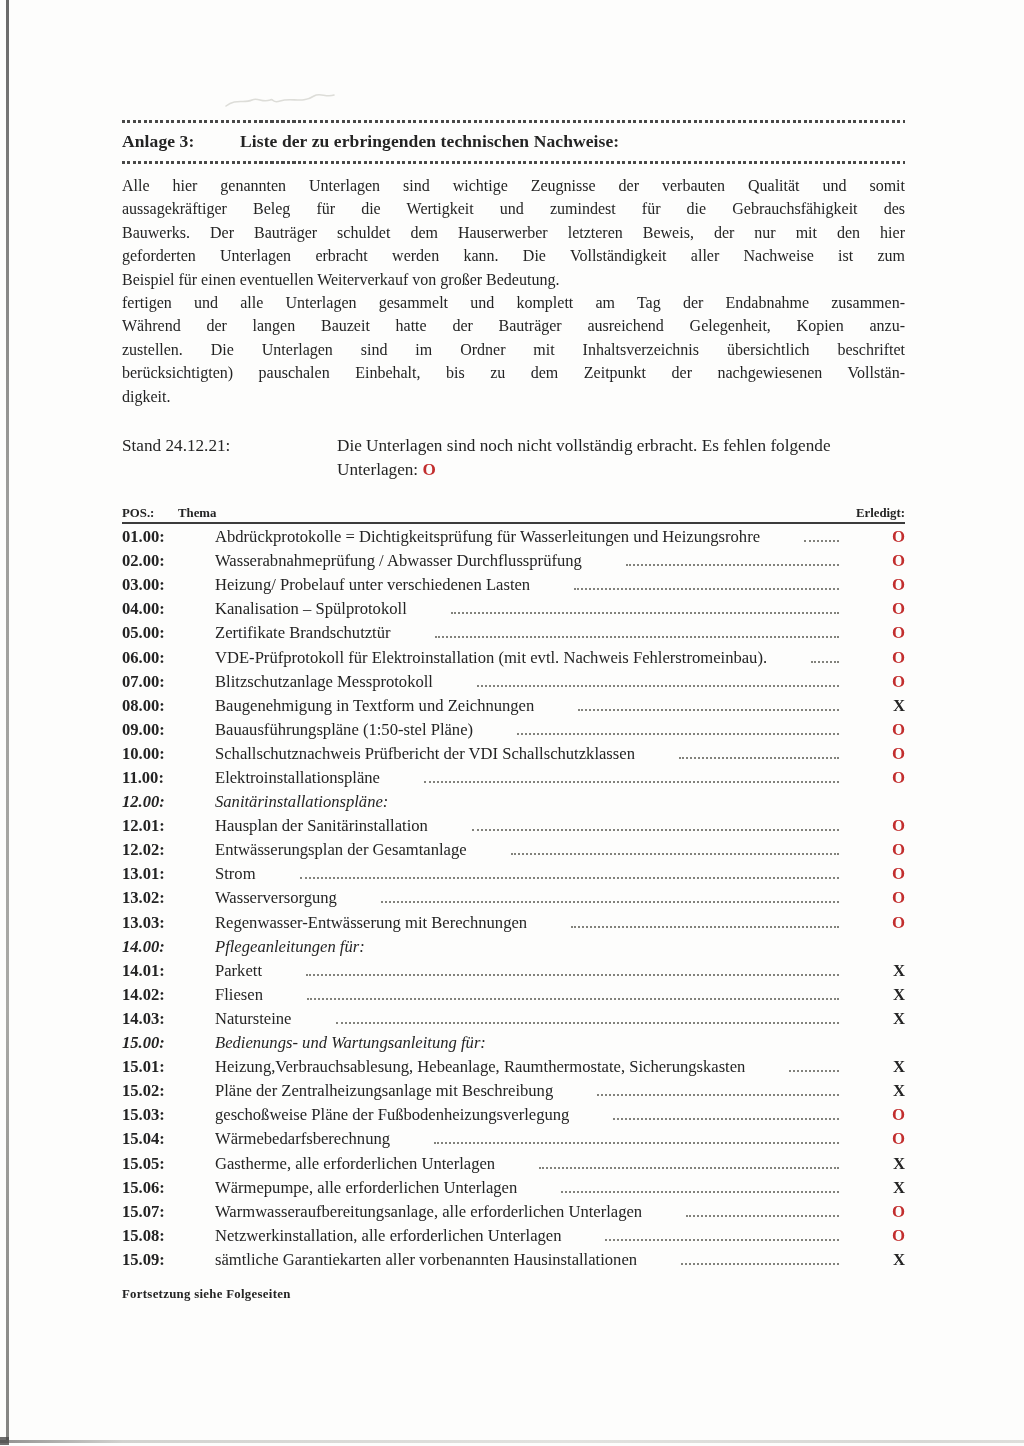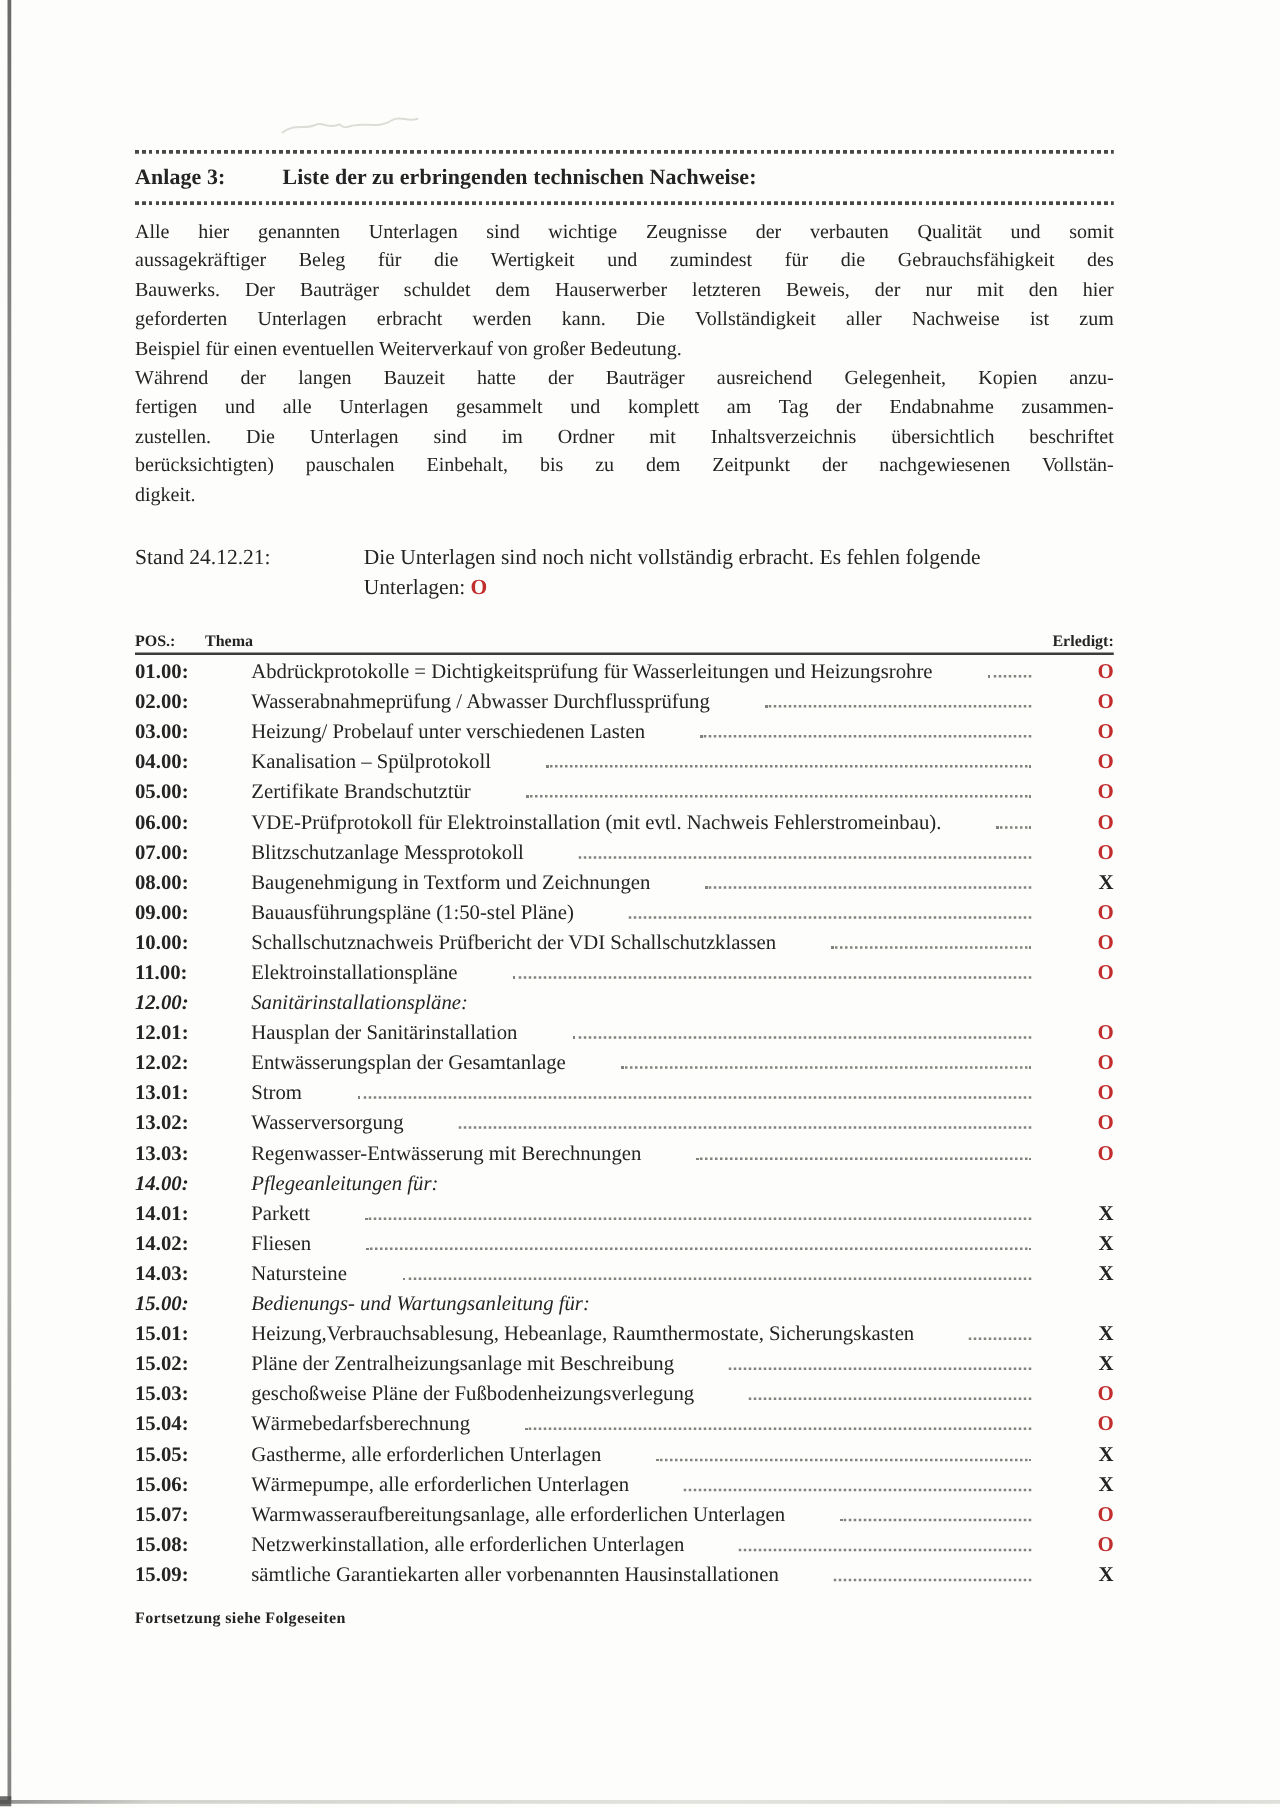--- a/index.html
+++ b/index.html
@@ -32,21 +32,21 @@
   }
   .scan-corner-mark {
     position: absolute; left: 0; bottom: 1px; width: 9px; height: 8px;
     background: #4a4a48; opacity: .8;
   }
   .pencil-mark {
     position: absolute; left: 222px; top: 88px; opacity: .55;
   }
   
   .content {
-    position: absolute; left: 108px; top: 120px; width: 783px;
+    position: absolute; left: 122px; top: 120px; width: 783px;
   }
   .dotted-rule {
     height: 3px;
     background: repeating-linear-gradient(90deg, #2f2f2f 0 3px, transparent 3px 5.5px);
     opacity: .88;
   }
   .title-row {
     display: flex;
     padding: 8px 0 9px 0;
     font-size: 17.5px; font-weight: bold;
@@ -55,21 +55,21 @@
   .title-label { width: 118px; flex-shrink: 0; }
   .body-text { margin-top: 10px; }
   .line {
     font-size: 16px; line-height: 23.4px;
     text-align: justify; text-align-last: justify;
     white-space: normal;
   }
   .line.last { text-align-last: left; }
   .stand-row {
     display: flex; margin-top: 26px;
-    font-size: 17.2px; line-height: 23.5px;
+    font-size: 17.2px; line-height: 23.5px; gap: 32px;
   }
   .stand-label { width: 183px; flex-shrink: 0; }
   .stand-text { width: 600px; }
   .red-mark { color: var(--red); font-weight: bold; }
   
   .table { margin-top: 25px; }
   .table-header {
     display: flex; align-items: baseline;
     font-size: 12.8px; font-weight: bold;
     border-bottom: 2px solid #3c3c3c;
@@ -124,22 +124,22 @@
     </div>
 
     <div class="dotted-rule"></div>
 
     <div class="body-text">
         <div class="line">Alle hier genannten Unterlagen sind wichtige Zeugnisse der verbauten Qualität und somit</div>
         <div class="line">aussagekräftiger Beleg für die Wertigkeit und zumindest für die Gebrauchsfähigkeit des</div>
         <div class="line">Bauwerks. Der Bauträger schuldet dem Hauserwerber letzteren Beweis, der nur mit den hier</div>
         <div class="line">geforderten Unterlagen erbracht werden kann. Die Vollständigkeit aller Nachweise ist zum</div>
         <div class="line last">Beispiel für einen eventuellen Weiterverkauf von großer Bedeutung.</div>
+        <div class="line">fertigen und alle Unterlagen gesammelt und komplett am Tag der Endabnahme zusammen-</div>
         <div class="line">Während der langen Bauzeit hatte der Bauträger ausreichend Gelegenheit, Kopien anzu-</div>
-        <div class="line">fertigen und alle Unterlagen gesammelt und komplett am Tag der Endabnahme zusammen-</div>
         <div class="line">zustellen. Die Unterlagen sind im Ordner mit Inhaltsverzeichnis übersichtlich beschriftet</div>
         <div class="line">berücksichtigten) pauschalen Einbehalt, bis zu dem Zeitpunkt der nachgewiesenen Vollstän-</div>
         <div class="line last">digkeit.</div>
       </div>
 
     <div class="stand-row">
       <span class="stand-label">Stand 24.12.21:</span>
       <span class="stand-text">
         <span>Die Unterlagen sind noch nicht vollständig erbracht. Es fehlen folgende</span><br>
         <span>Unterlagen:</span>

